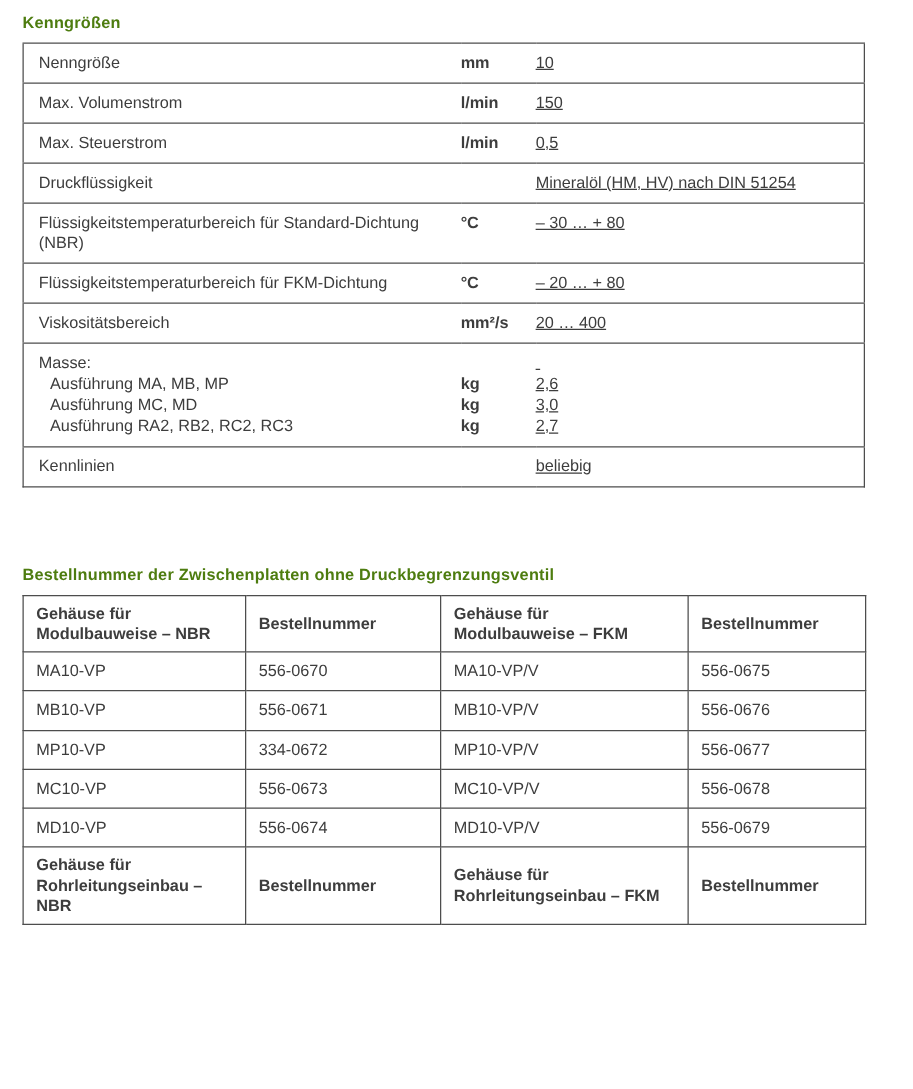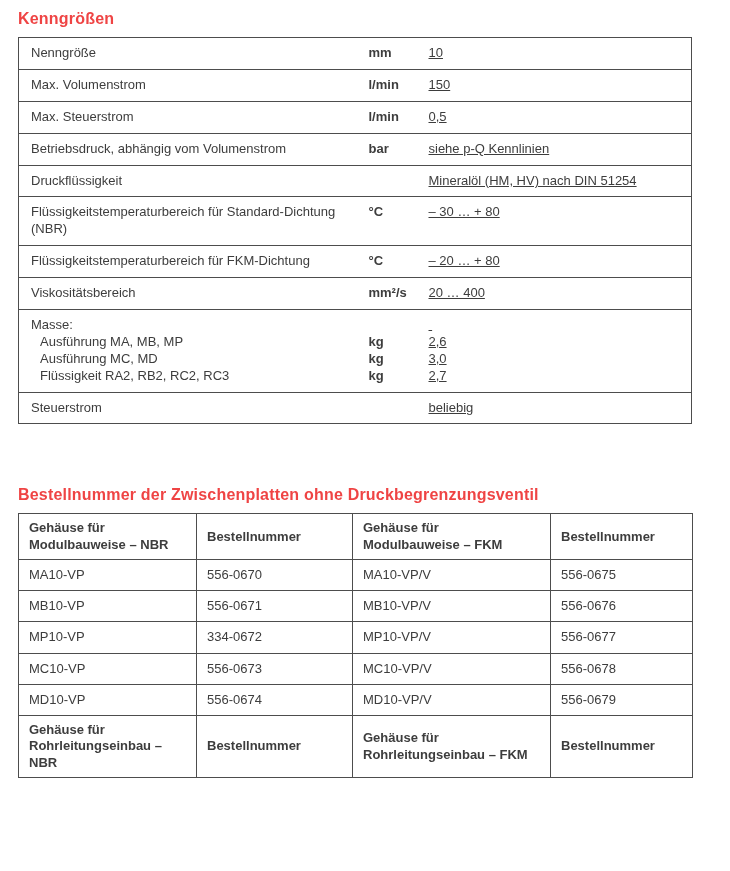--- a/index.html
+++ b/index.html
@@ -9,23 +9,23 @@
     font-family: "Liberation Sans", "DejaVu Sans", sans-serif;
     color: #3d3d3d;
   }
   .page {
     width: 730px;
     min-height: 871px;
     padding: 10px 38px 24px 18px;
     background: #ffffff;
   }
   .sec-title {
-    font-size: 16px;
+    font-size: 13px;
     font-weight: 700;
-    color: #ef4444;
+    color: #4d7c0f;
     margin: 0 0 9px 0;
     letter-spacing: 0.2px;
   }
   
   .spec-table {
     width: 100%;
     border-collapse: collapse;
     table-layout: fixed;
     border: 1px solid #4d4d4d;
     font-size: 13px;
@@ -92,25 +92,20 @@
             <td class="c-label">Max. Volumenstrom</td>
             <td class="c-unit">l/min</td>
             <td class="c-value">150</td>
           </tr>
           <tr class="spec-row">
             <td class="c-label">Max. Steuerstrom</td>
             <td class="c-unit">l/min</td>
             <td class="c-value">0,5</td>
           </tr>
           <tr class="spec-row">
-            <td class="c-label">Betriebsdruck, abhängig vom Volumenstrom</td>
-            <td class="c-unit">bar</td>
-            <td class="c-value">siehe p-Q Kennlinien</td>
-          </tr>
-          <tr class="spec-row">
             <td class="c-label">Druckflüssigkeit</td>
             <td class="c-unit"></td>
             <td class="c-value">Mineralöl (HM, HV) nach DIN 51254</td>
           </tr>
           <tr class="spec-row">
             <td class="c-label">Flüssigkeitstemperaturbereich für Standard-Dichtung (NBR)</td>
             <td class="c-unit">°C</td>
             <td class="c-value">– 30 … + 80</td>
           </tr>
           <tr class="spec-row">
@@ -121,37 +116,37 @@
           <tr class="spec-row">
             <td class="c-label">Viskositätsbereich</td>
             <td class="c-unit">mm²/s</td>
             <td class="c-value">20 … 400</td>
           </tr>
           <tr class="spec-row">
             <td class="c-label">
               <div class="group-label">Masse:</div>
               <div class="sub-label">Ausführung MA, MB, MP</div>
               <div class="sub-label">Ausführung MC, MD</div>
-              <div class="sub-label">Flüssigkeit RA2, RB2, RC2, RC3</div>
+              <div class="sub-label">Ausführung RA2, RB2, RC2, RC3</div>
             </td>
             <td class="c-unit">
               <div>&nbsp;</div>
               <div>kg</div>
               <div>kg</div>
               <div>kg</div>
             </td>
             <td class="c-value">
               <div>&nbsp;</div>
               <div>2,6</div>
               <div>3,0</div>
               <div>2,7</div>
             </td>
           </tr>
           <tr class="spec-row">
-            <td class="c-label">Steuerstrom</td>
+            <td class="c-label">Kennlinien</td>
             <td class="c-unit"></td>
             <td class="c-value">beliebig</td>
           </tr>
         </tbody>
     </table>
   </div>
 
   <div class="section second">
     <h1 class="sec-title">Bestellnummer der Zwischenplatten ohne Druckbegrenzungsventil</h1>
     <table class="order-table">

